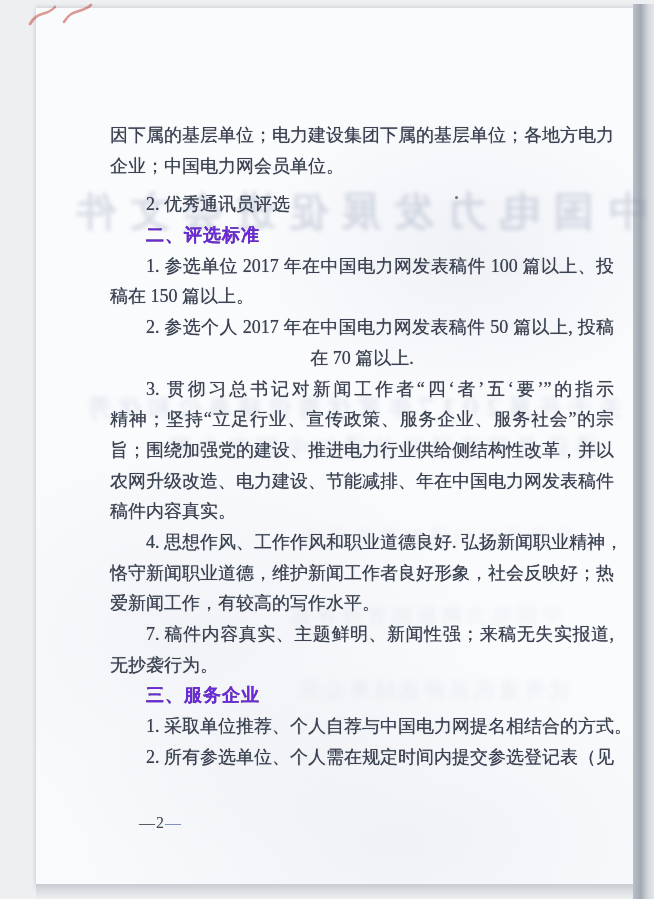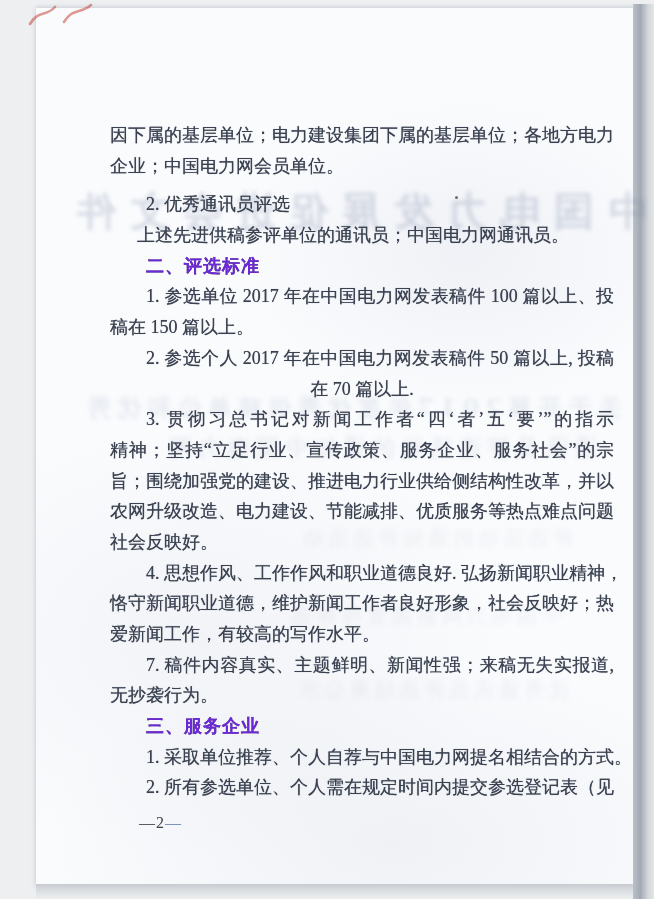--- a/index.html
+++ b/index.html
@@ -81,31 +81,30 @@
 
   <svg class="red-scribble" width="74" height="30" viewBox="0 0 74 30">
     <path d="M6,23 C14,9 22,16 31,6" fill="none" stroke="#c0392b" stroke-width="2.6" stroke-linecap="round"></path>
     <path d="M40,21 C48,7 57,13 67,4" fill="none" stroke="#c0392b" stroke-width="2.6" stroke-linecap="round"></path>
   </svg>
 
   <div class="text-block">
       <div class="line fill" style="padding-left: 0px;">因下属的基层单位；电力建设集团下属的基层单位；各地方电力</div>
       <div class="line" style="padding-left: 0px;">企业；中国电力网会员单位。</div>
       <div class="line" style="padding-left: 36px; margin-top: 8px;">2. 优秀通讯员评选</div>
-      <div class="line" style="padding-left: 27px;">上述先进供稿参评单位的通讯员；中国电力网通讯员。</div>
       <div class="line heading" style="padding-left: 36px;">二、评选标准</div>
       <div class="line fill" style="padding-left: 36px;">1. 参选单位 2017 年在中国电力网发表稿件 100 篇以上、投</div>
       <div class="line" style="padding-left: 0px;">稿在 150 篇以上。</div>
       <div class="line fill" style="padding-left: 36px;">2. 参选个人 2017 年在中国电力网发表稿件 50 篇以上, 投稿</div>
       <div class="line" style="padding-left: 0px; text-align: center;">在 70 篇以上.</div>
       <div class="line fill" style="padding-left: 36px;">3. 贯彻习总书记对新闻工作者“四‘者’五‘要’”的指示</div>
       <div class="line fill" style="padding-left: 0px;">精神；坚持“立足行业、宣传政策、服务企业、服务社会”的宗</div>
       <div class="line fill" style="padding-left: 0px;">旨；围绕加强党的建设、推进电力行业供给侧结构性改革，并以</div>
-      <div class="line fill" style="padding-left: 0px;">农网升级改造、电力建设、节能减排、优质服务等热点难点问题</div>
-      <div class="line" style="padding-left: 0px;">社会反映好。</div>
+      <div class="line fill" style="padding-left: 0px;">农网升级改造、电力建设、节能减排、年在中国电力网发表稿件</div>
+      <div class="line" style="padding-left: 0px;">稿件内容真实。</div>
       <div class="line fill" style="padding-left: 36px;">4. 思想作风、工作作风和职业道德良好. 弘扬新闻职业精神，</div>
       <div class="line fill" style="padding-left: 0px;">恪守新闻职业道德，维护新闻工作者良好形象，社会反映好；热</div>
       <div class="line" style="padding-left: 0px;">爱新闻工作，有较高的写作水平。</div>
       <div class="line fill" style="padding-left: 36px;">7. 稿件内容真实、主题鲜明、新闻性强；来稿无失实报道,</div>
       <div class="line" style="padding-left: 0px;">无抄袭行为。</div>
       <div class="line heading" style="padding-left: 36px;">三、服务企业</div>
       <div class="line" style="padding-left: 36px;">1. 采取单位推荐、个人自荐与中国电力网提名相结合的方式。</div>
       <div class="line" style="padding-left: 36px;">2. 所有参选单位、个人需在规定时间内提交参选登记表（见</div>
     </div>
 

